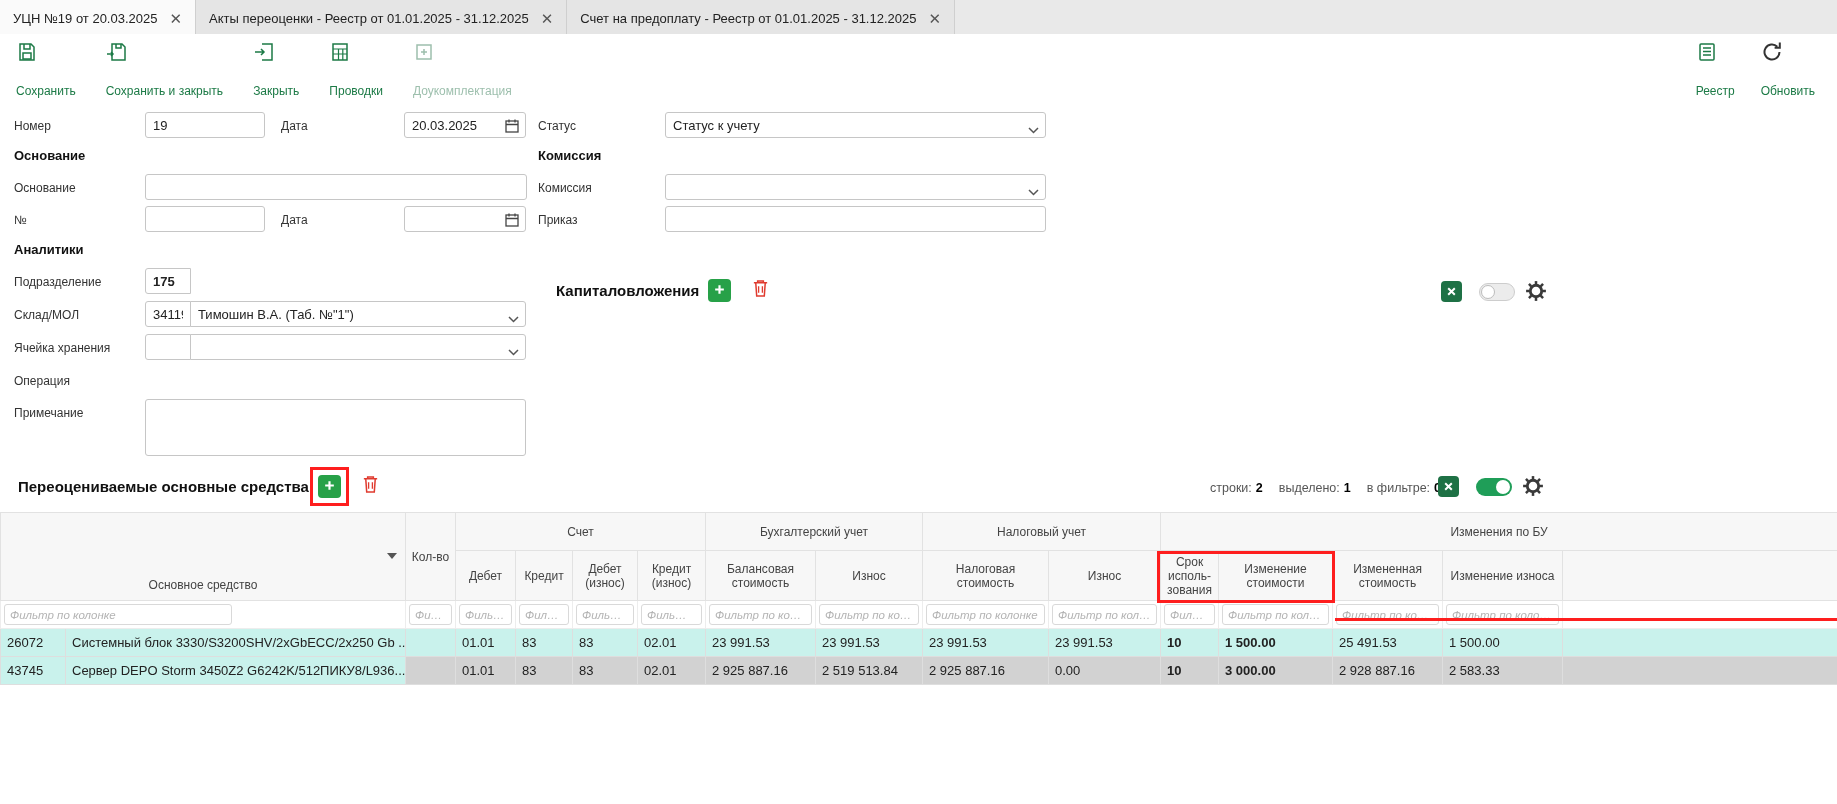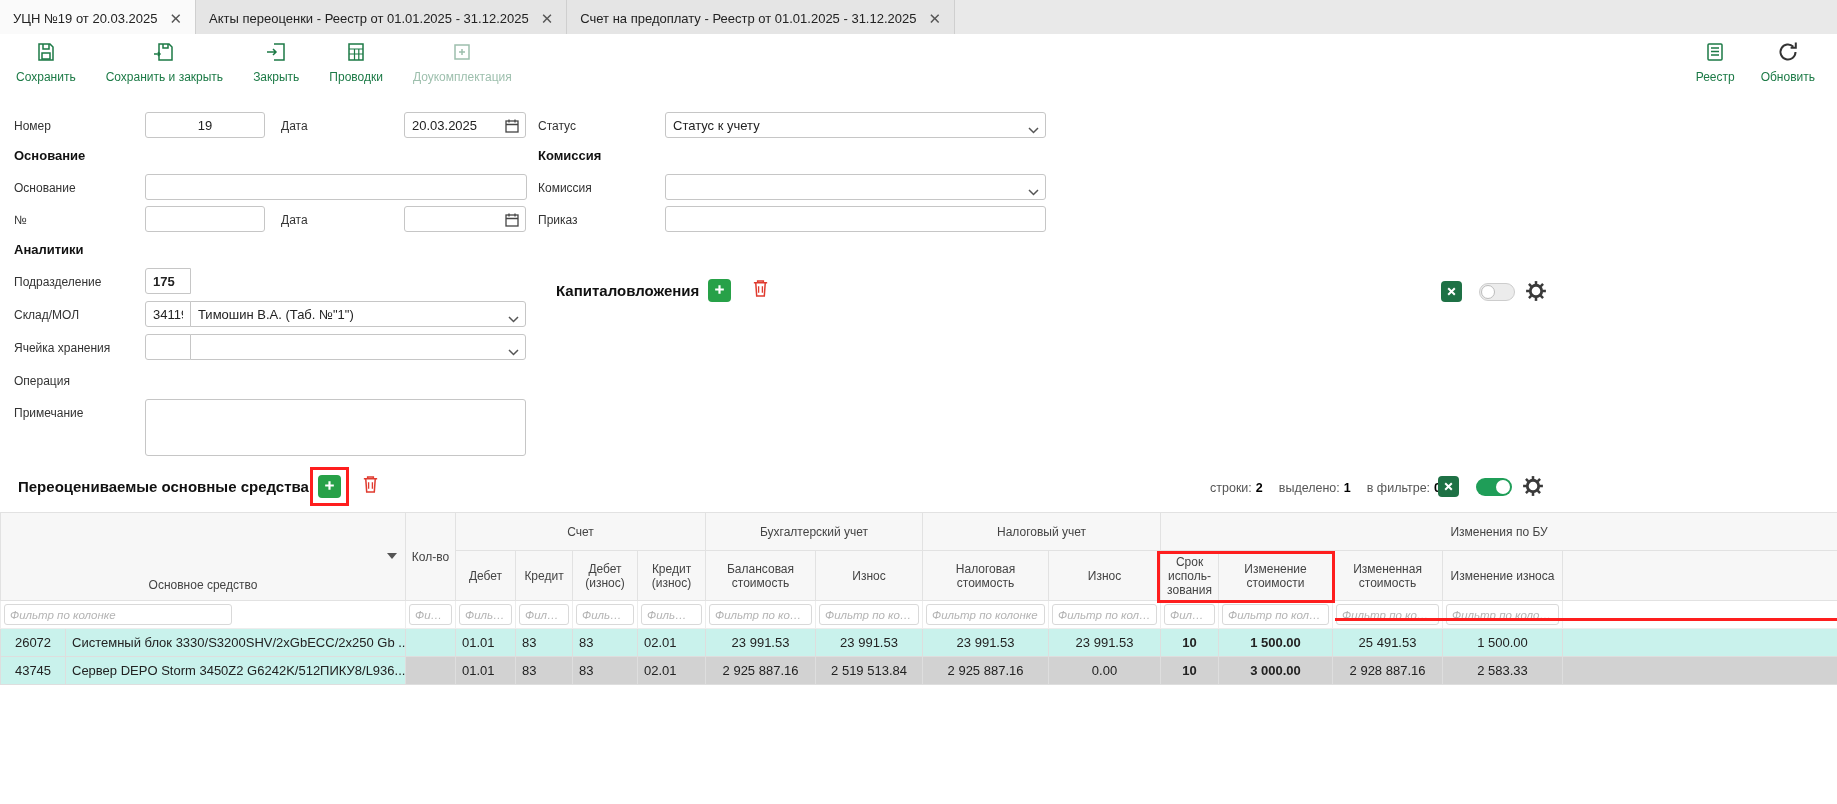--- a/index.html
+++ b/index.html
@@ -9,35 +9,35 @@
 
   
   .tabbar{position:absolute;top:0;left:0;right:0;height:38px;background:#e9e9e9;border-bottom:1px solid #d5d5d5;display:flex}
   .wtab{display:flex;align-items:center;padding:0 13px;font-size:13px;color:#222;border-right:1px solid #cfcfcf;background:#e5e5e5;cursor:pointer;white-space:nowrap}
   .wtab.active{background:#fafafa}
   .wtab .close{margin-left:12px;color:#555;font-size:15px;line-height:1;cursor:pointer}
 
   
   .toolbar{position:absolute;top:34px;left:0;right:0;height:52px;background:#fff;display:flex;align-items:flex-start;padding:7px 22px 0 16px}
   .tgroup{display:flex;gap:30px}
-  .titem{display:flex;flex-direction:column;align-items:center;gap:3px;cursor:pointer}
+  .titem{display:flex;flex-direction:column;gap:17px;cursor:pointer}
   .titem .tlabel{font-size:12px;color:#1c7a46;white-space:nowrap}
   .titem.disabled .tlabel{color:#9dbfad}
   .tright{margin-left:auto;display:flex;gap:26px}
 
   
   .formtabs{position:absolute;top:86px;left:0;right:0;height:23px;border-bottom:1px solid #cfcfcf;padding-left:10px;display:flex;align-items:flex-end;gap:3px;background:#fff}
   .ftab{font-size:12.5px;padding:3px 13px 4px;border:1px solid #cfcfcf;border-bottom:none;background:#efefef;color:#333;border-radius:2px 2px 0 0;cursor:pointer;position:relative}
   .ftab.active{background:#fff;font-weight:bold;top:1px}
 
   
   .lbl{position:absolute;font-size:12px;color:#333;white-space:nowrap}
   .sec{position:absolute;font-size:13px;font-weight:bold;color:#111;white-space:nowrap}
   .inp{position:absolute;height:26px;border:1px solid #c6c6c6;border-radius:3px;background:#fff;font-size:13px;padding:0 7px;font-family:inherit;color:#222;outline:none}
-  .num-r{text-align:center}
+  .num-r{text-align:left}
   .selbox,.datebox{position:absolute;height:26px;border:1px solid #c6c6c6;border-radius:3px;background:#fff;display:flex;align-items:center;padding:0 24px 0 7px;font-size:13px;color:#222;cursor:pointer;white-space:nowrap;overflow:hidden}
   .selbox .chev{position:absolute;right:6px;top:9px}
   .datebox .cal{position:absolute;right:5px;top:5px}
   .ta{position:absolute;border:1px solid #c6c6c6;border-radius:3px;resize:none;font-family:inherit;font-size:13px;padding:4px 7px;outline:none}
 
   
   .btn-plus{position:absolute;width:23px;height:23px;background:#27a148;border-radius:4px;display:flex;align-items:center;justify-content:center;cursor:pointer}
   .btn-trash{position:absolute;width:22px;height:23px;display:flex;align-items:center;justify-content:center;cursor:pointer}
   .btn-excel{position:absolute;width:21px;height:21px;background:#1e7145;border-radius:4px;display:flex;align-items:center;justify-content:center;cursor:pointer}
   .toggle{position:absolute;width:36px;height:18px;border-radius:9px;cursor:pointer}
@@ -66,21 +66,21 @@
   .assets-table th.th-name{position:relative;vertical-align:bottom;padding-bottom:8px}
   .sort-desc{position:absolute;right:8px;top:40px;width:0;height:0;border-left:5px solid transparent;border-right:5px solid transparent;border-top:6px solid #555}
   .assets-table tr.frow td{border:1px solid #ededed;height:28px;padding:2px 3px;background:#fff}
   .fin{width:100%;height:21px;border:1px solid #d9d9d9;border-radius:3px;font-size:11.5px;padding:0 5px;font-family:inherit;outline:none;text-overflow:ellipsis;color:#333;background:#fff}
   .fin::placeholder{font-style:italic;color:#b4b4b4}
   .fin.short{width:228px;display:block}
   .assets-table tbody td{border:1px solid #dedede;font-size:13px;color:#222;padding:0 6px;height:28px;white-space:nowrap;overflow:hidden;cursor:default}
   tr.r1 td{background:#c9f2ec}
   tr.r2 td{background:#d2d2d2}
   tr.r2 td.cy{background:#c9f2ec}
-  td.num{text-align:center}
+  td.num{text-align:left}
   td.bold{font-weight:bold;color:#000}
 
   
   .hl-box{position:absolute;border:3px solid #fe1e1e;pointer-events:none;z-index:60;background:transparent}
   .hl-line{position:absolute;background:#fe1e1e;pointer-events:none;z-index:60}
 </style>
 </head>
 <body>
 
 <div id="app">

